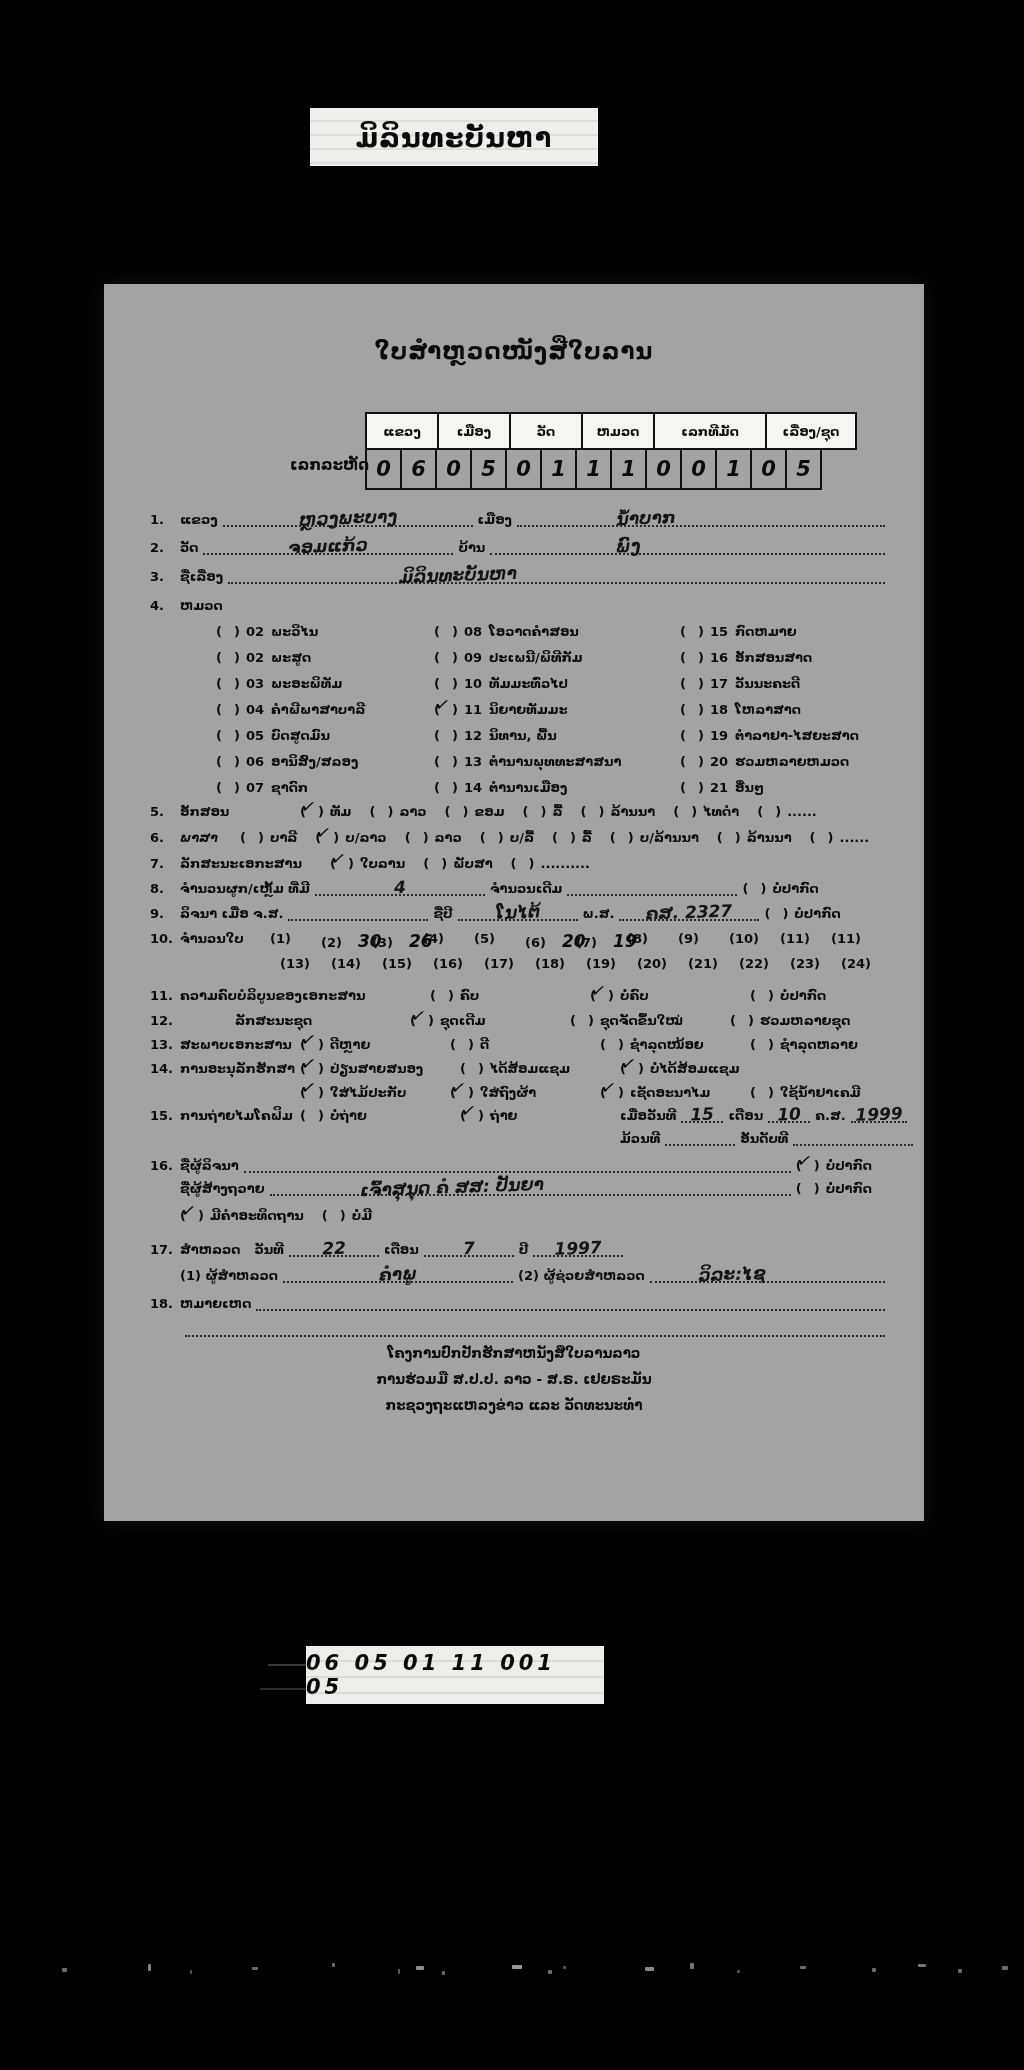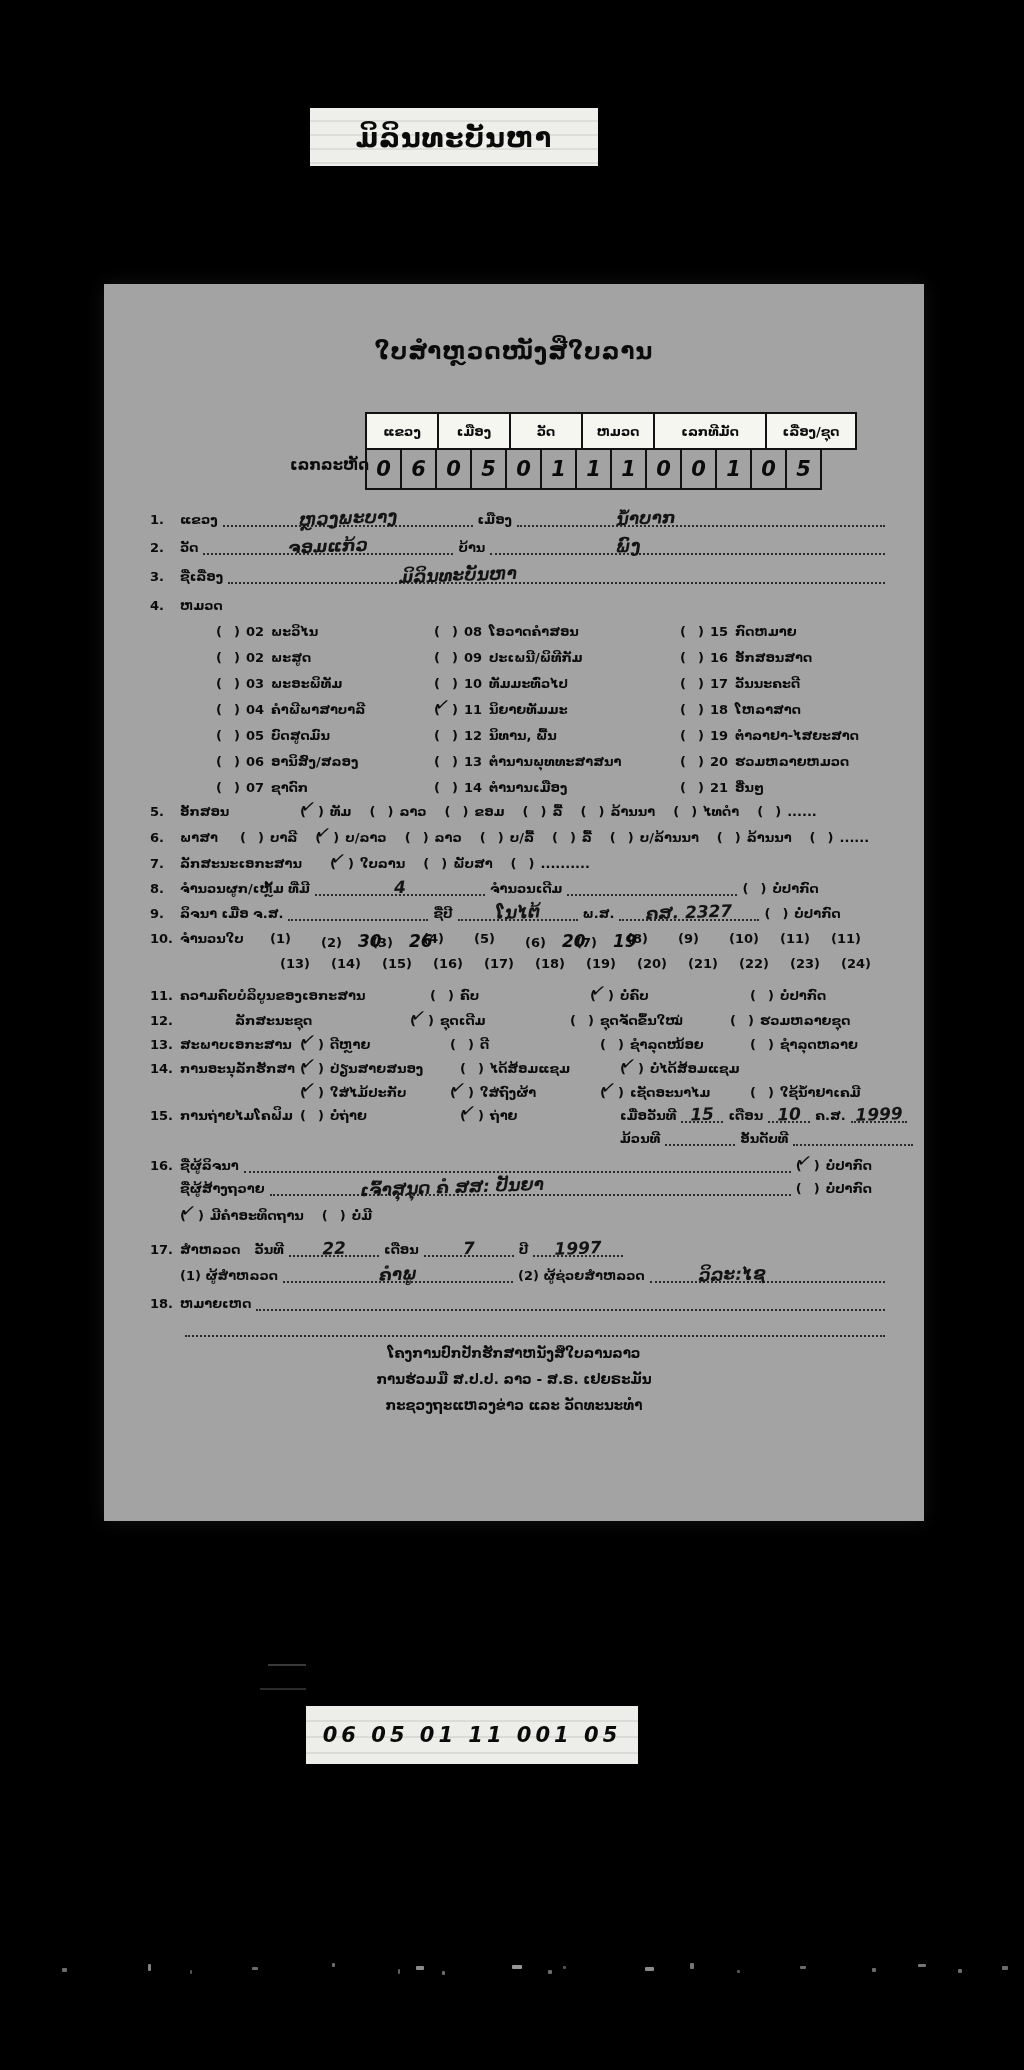--- a/index.html
+++ b/index.html
@@ -25,21 +25,21 @@
   #codetable{position:absolute;left:261px;top:128px;}
   .hrow,.drow{display:flex;}
   .hcell{box-sizing:border-box;height:38px;border:2px solid #111;margin-right:-2px;
     display:flex;align-items:center;justify-content:center;font-weight:bold;font-size:13px;background:#f6f6f1;}
   .dcell{box-sizing:border-box;width:37px;height:42px;border:2px solid #111;margin:-2px -2px 0 0;
     display:flex;align-items:center;justify-content:center;font-weight:800;font-size:21px;font-style:italic;}
   
   .frow{position:absolute;left:46px;right:34px;display:flex;align-items:baseline;font-size:13px;font-weight:bold;white-space:nowrap;}
   .num{width:30px;flex:none;}
   .lbl{flex:none;}
-  .w60{width:60px;}.w90{width:90px;}.w120{width:120px;}.w150{width:150px;}.w250{width:250px;}
+  .w60{width:60px;font-style:italic;}.w90{width:90px;}.w120{width:120px;}.w150{width:150px;}.w250{width:250px;}
   .dots{flex:1 1 auto;border-bottom:2px dotted #2a2a2a;height:13px;position:relative;margin:0 5px;align-self:flex-end;margin-bottom:2px;}
   .dots.fix{flex:none;}
   .dw90{width:90px;}.dw120{width:120px;}.dw140{width:140px;}.dw170{width:170px;}.dw230{width:230px;}.dw250{width:250px;}.dw34{width:42px;}.dw50{width:56px;}.dw70{width:70px;}
   .hw{position:absolute;left:50%;bottom:-3px;transform:translateX(-50%) rotate(-2deg);
     font-style:italic;font-weight:bold;font-size:17px;color:#141414;white-space:nowrap;}
   .hw.left{left:35%;}
   
   .optrow{display:flex;align-items:baseline;}
   .opt{position:relative;margin-right:18px;}
   .cols .opt{margin-right:0;width:150px;flex:none;}
@@ -65,21 +65,21 @@
   .r15{top:824px;}
   .r16{top:874px;}.r16b{top:897px;}.r16c{top:924px;}
   .r17{top:958px;}.r17b{top:984px;}
   .r18{top:1012px;}.r18b{top:1038px;}
   .r15block{display:flex;flex-direction:column;flex:1;}
   .r15line{display:flex;align-items:baseline;margin-bottom:6px;}
   
   #footer{position:absolute;top:1056px;left:0;right:0;text-align:center;font-size:13.5px;font-weight:bold;line-height:26px;}
   
   #bottom-label{
-    position:absolute;left:306px;top:1706px;width:332px;height:58px;
+    position:absolute;left:306px;top:1646px;width:298px;height:58px;
     background:#edede9;color:#0a0a0a;display:flex;align-items:center;justify-content:center;
     font-weight:800;font-size:21px;letter-spacing:4px;font-style:italic;
     background-image:repeating-linear-gradient(180deg,rgba(0,0,0,0) 0 14px,rgba(0,0,0,.08) 14px 16px);
   }
   .tapeline{position:absolute;background:#8f8f8f;}
   
   .mark{position:absolute;background:#d6d6d6;border-radius:1px;}
 </style>
 </head>
 <body>

